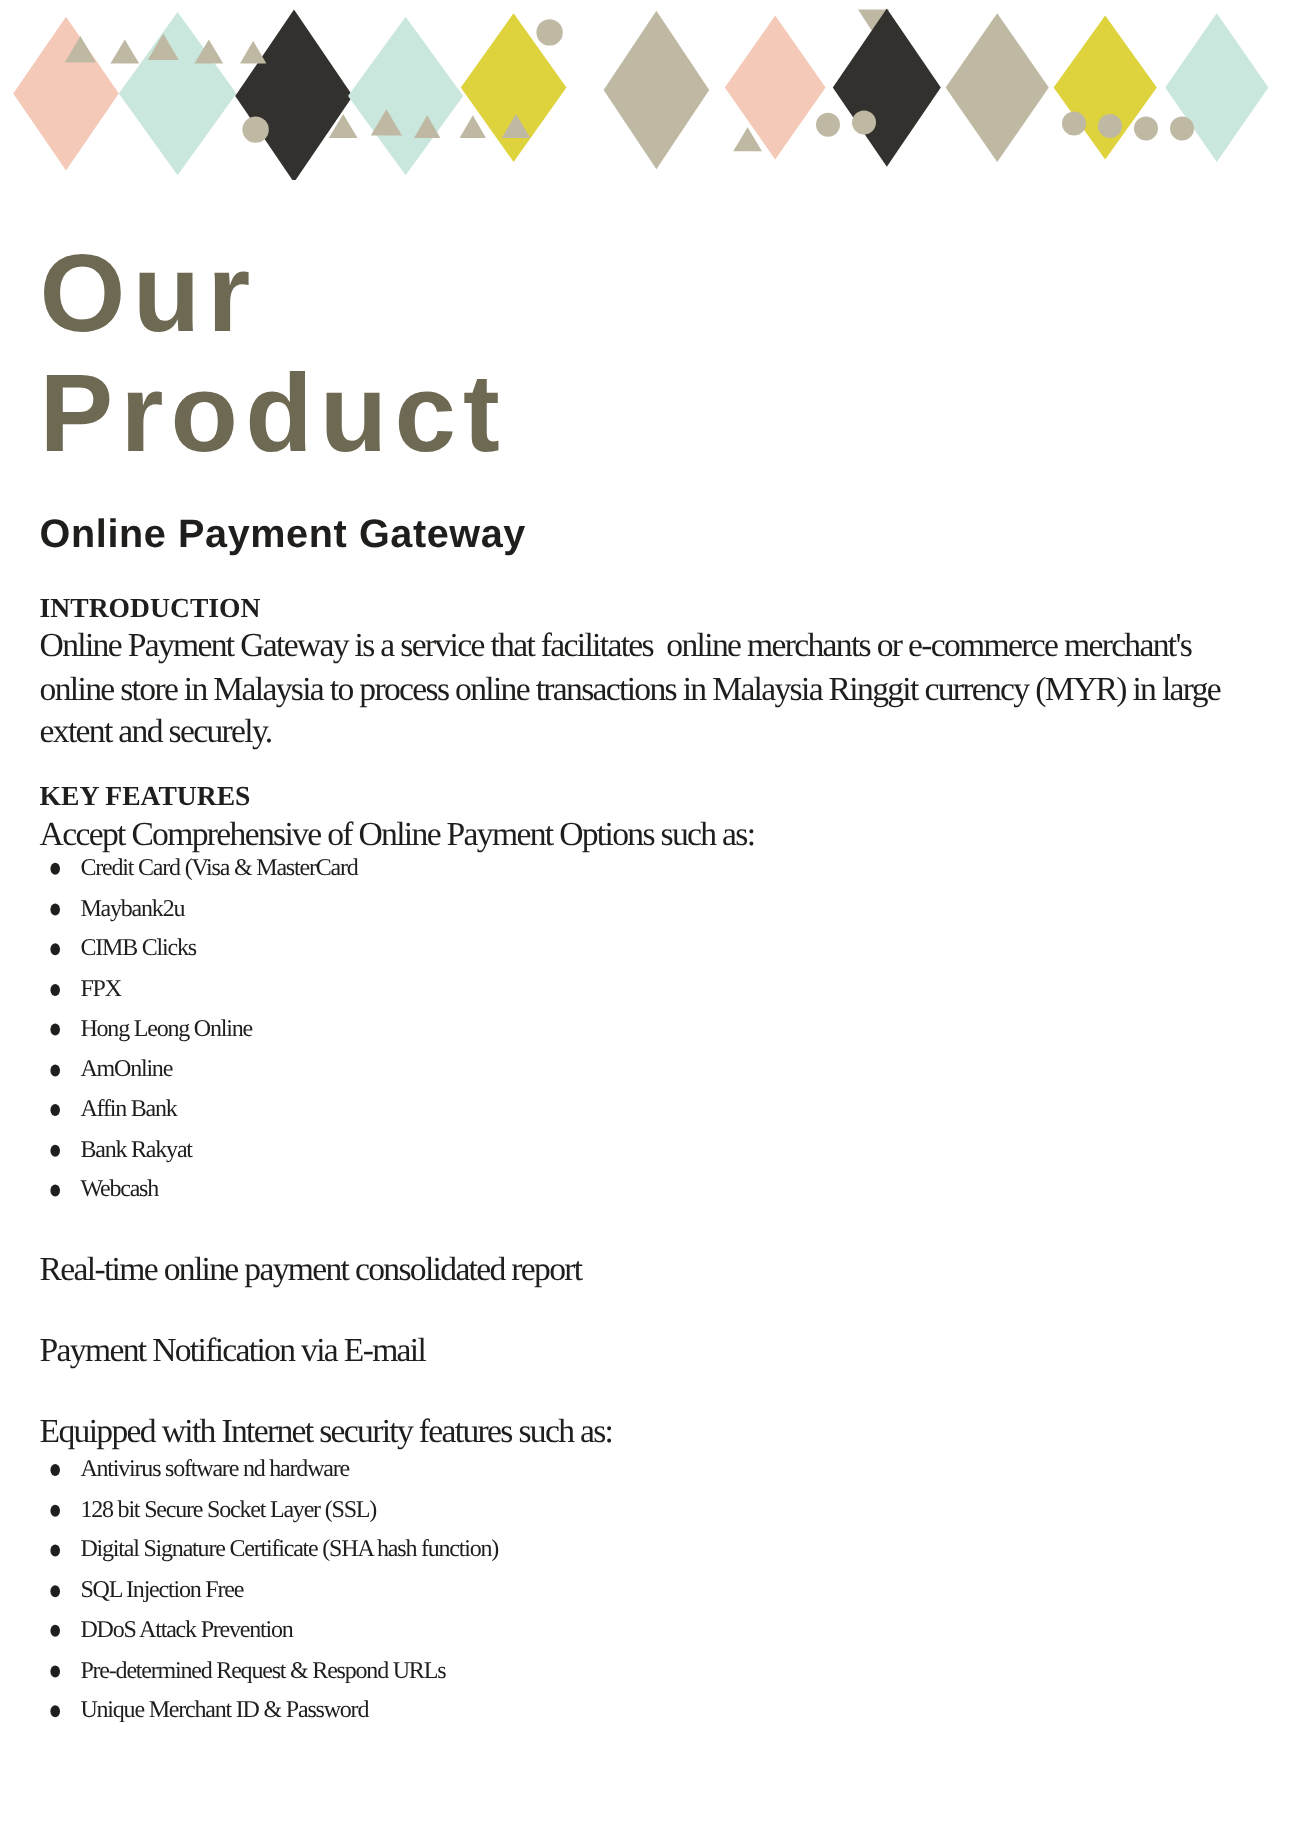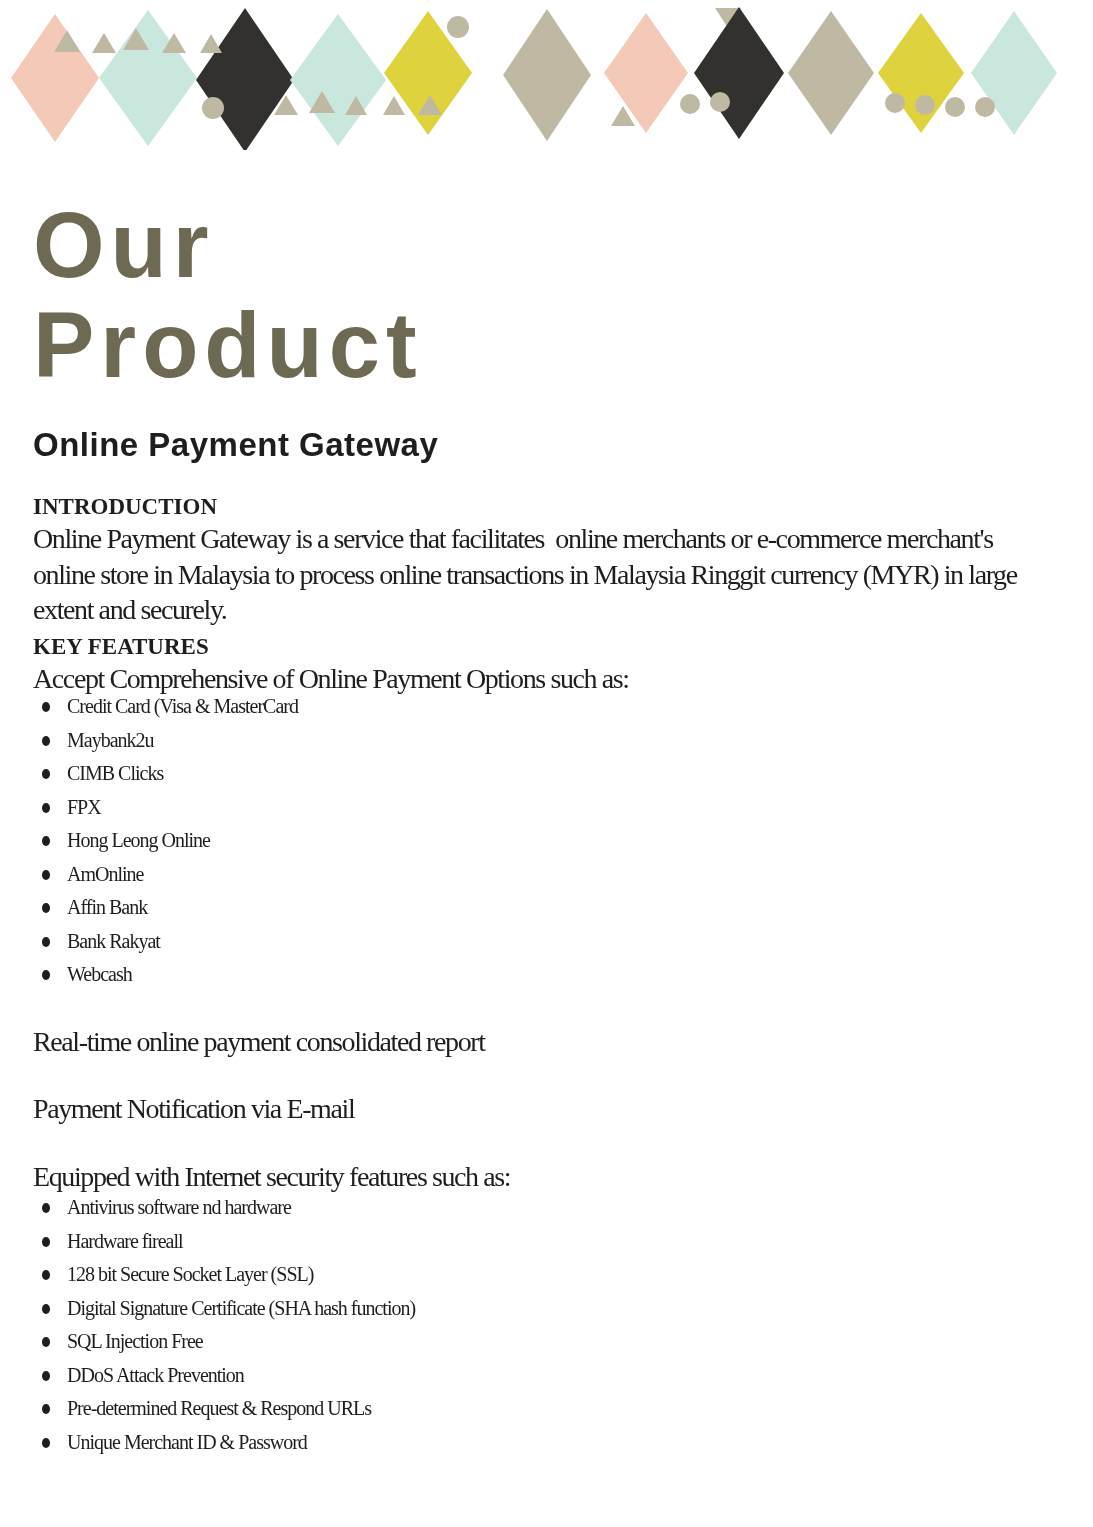--- a/index.html
+++ b/index.html
@@ -28,21 +28,21 @@
     font-weight:700;
     font-size:33px; line-height:40px;
     letter-spacing:0.5px;
     margin-top:30px;
   }
 
   .section-heading {
     font-size:23px; font-weight:700; line-height:28px;
     margin-top:28px;
   }
-  .section-heading.tight { margin-top:5px; }
+  .section-heading.tight { margin-top:22px; }
 
   .body-text {
     font-size:28px; line-height:35.5px;
     letter-spacing:-0.05em;
     max-width:1012px;
     white-space:pre-wrap;
     margin-top:0;
   }
   .spaced { margin-top:32px; }
 
@@ -126,21 +126,20 @@
       <li>Bank Rakyat</li>
       <li>Webcash</li>
     </ul>
 
     <p class="body-text spaced">Real-time online payment consolidated report</p>
     <p class="body-text spaced">Payment Notification via E-mail</p>
     <p class="body-text spaced">Equipped with Internet security features such as:</p>
 
     <ul class="feature-list second">
       <li>Antivirus software nd hardware</li>
-      <li>Hardware fireall</li>
       <li>128 bit Secure Socket Layer (SSL)</li>
       <li>Digital Signature Certificate (SHA hash function)</li>
       <li>SQL Injection Free</li>
       <li>DDoS Attack Prevention</li>
       <li>Pre-determined Request &amp; Respond URLs</li>
       <li>Unique Merchant ID &amp; Password</li>
     </ul>
 
   </div>
 </div>

